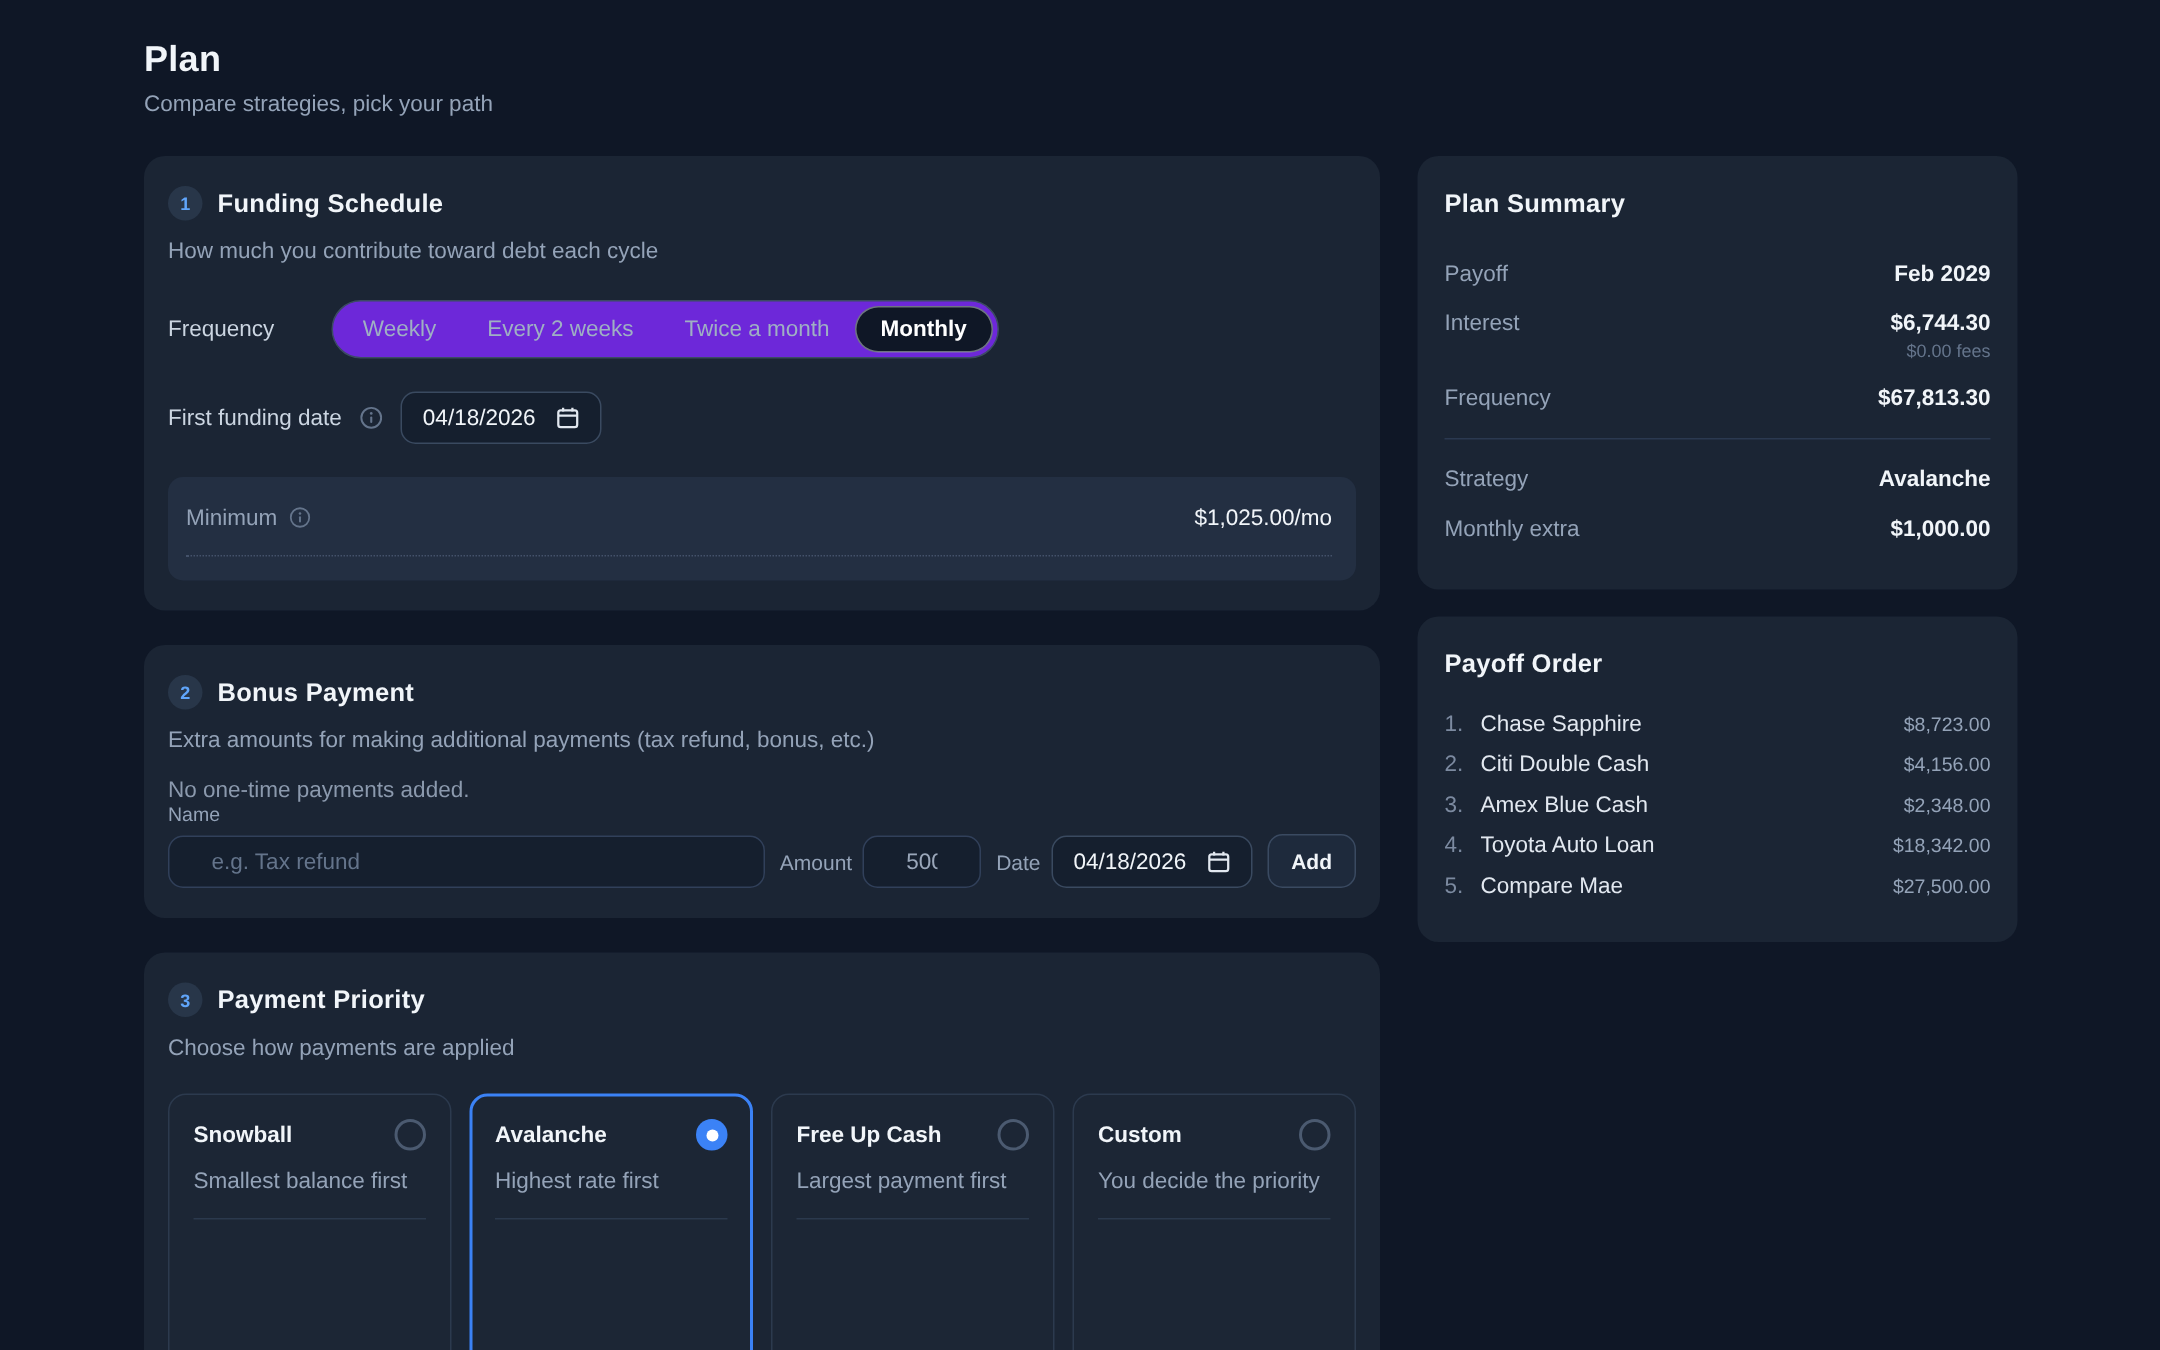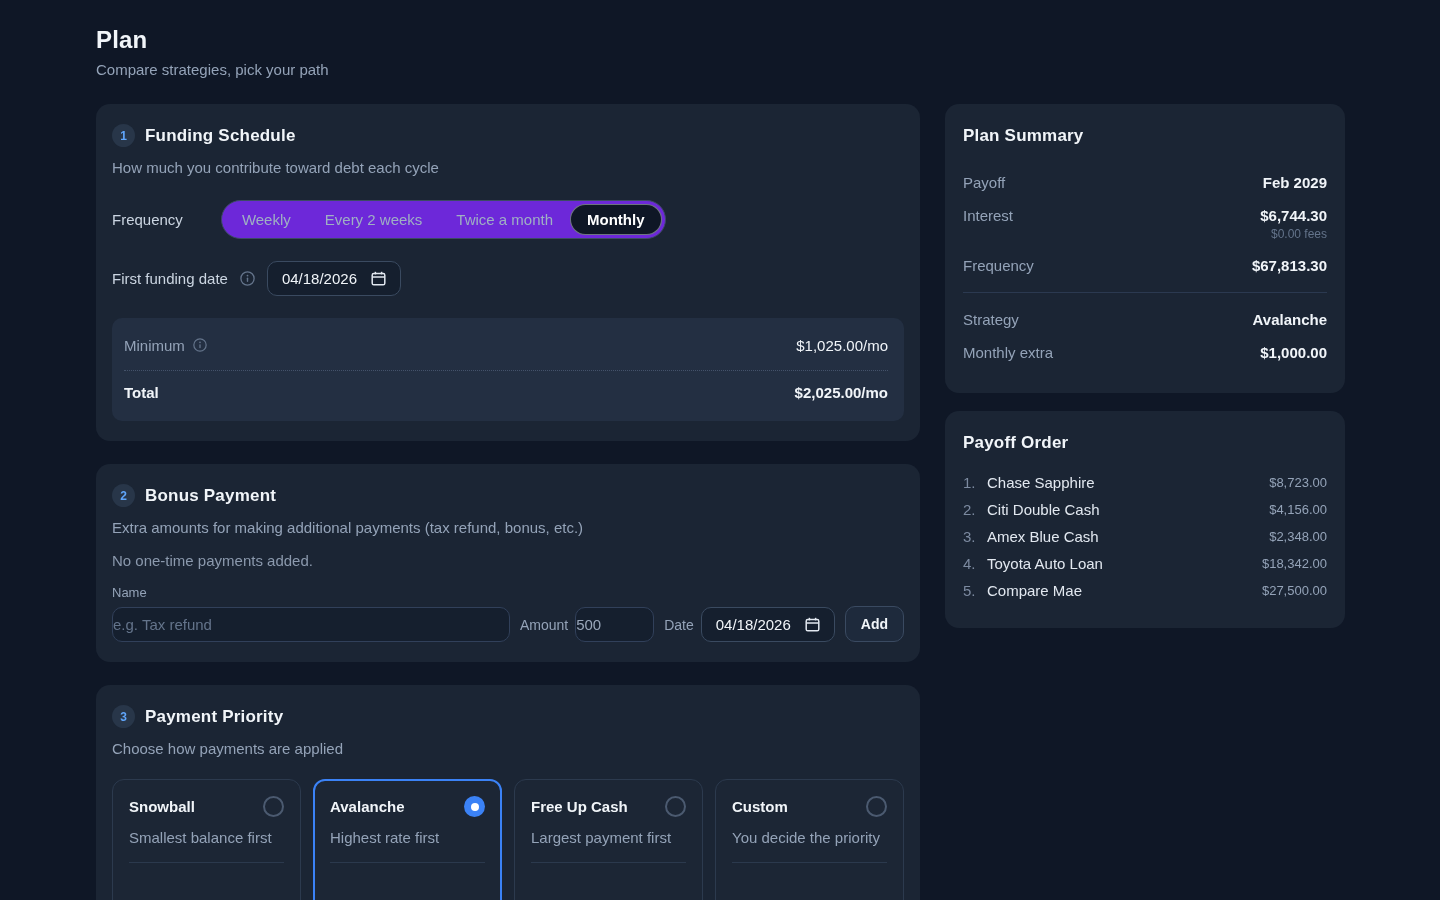--- a/index.html
+++ b/index.html
@@ -95,28 +95,28 @@
     font-family:inherit;
   }
   .suffix { color:#8693a7; font-size:13px; }
   .dotted-div { border-top:1px dotted #44526a; margin:8px 0 4px; }
   .total-row { display:flex; align-items:center; min-height:34px; }
   .total-label { font-size:15px; font-weight:700; color:#f1f5f9; }
   .total-value { font-size:15px; font-weight:700; color:#f1f5f9; margin-left:auto; }
 
   
   .empty-text { margin-top:16px; font-size:15px; color:#8b99ad; }
-  .bonus-form { display:flex; align-items:flex-end; gap:10px; margin-top:16px; }
+  .bonus-form { display:flex; align-items:flex-end; gap:10px; }
   .name-group { flex:1; display:flex; flex-direction:column; gap:7px; }
   .mini-label { font-size:13px; color:#94a3b8; }
   .text-input {
     background:#151f2e;
     border:1px solid #31405a;
     border-radius:10px;
-    padding:8px 0;
+    padding:8px 28px;
     font-size:15px; color:#f1f5f9;
     font-family:inherit; width:100%;
   }
   .text-input::placeholder { color:#64748b; }
   .inline-group { display:flex; align-items:center; gap:7px; }
   .inline-label { font-size:14px; color:#94a3b8; white-space:nowrap; }
   .amount-input { width:79px; color:#9aa7ba; }
   .add-btn {
     background:#1e2a3c;
     border:1px solid #3a4a61;
@@ -237,24 +237,20 @@
                   </svg>
               </span>
             </span>
             <span class="grow"></span>
             <span class="row-value">$1,025.00/mo</span>
           </div>
 
 
           <div class="dotted-div"></div>
 
-          <div class="total-row">
-            <span class="total-label">Total</span>
-            <span class="total-value">$2,025.00/mo</span>
-          </div>
         </div>
       </section>
 
       <section class="card">
         <div class="card-head">
           <span class="step-badge">2</span>
           <span class="card-title">Bonus Payment</span>
         </div>
         <div class="card-sub">Extra amounts for making additional payments (tax refund, bonus, etc.)</div>
         <div class="empty-text">No one-time payments added.</div>

